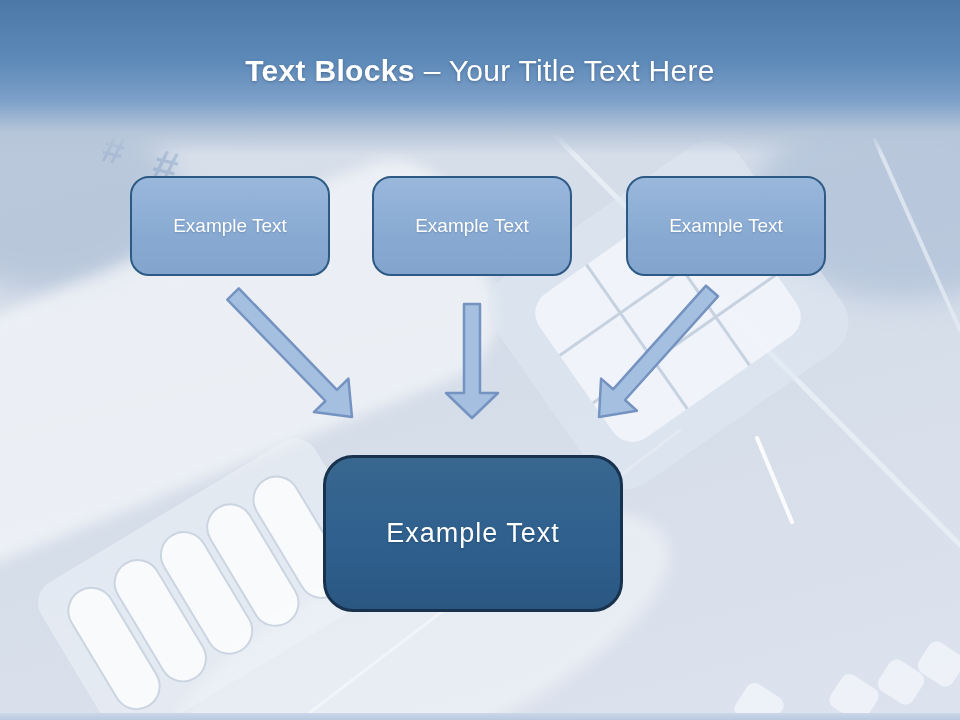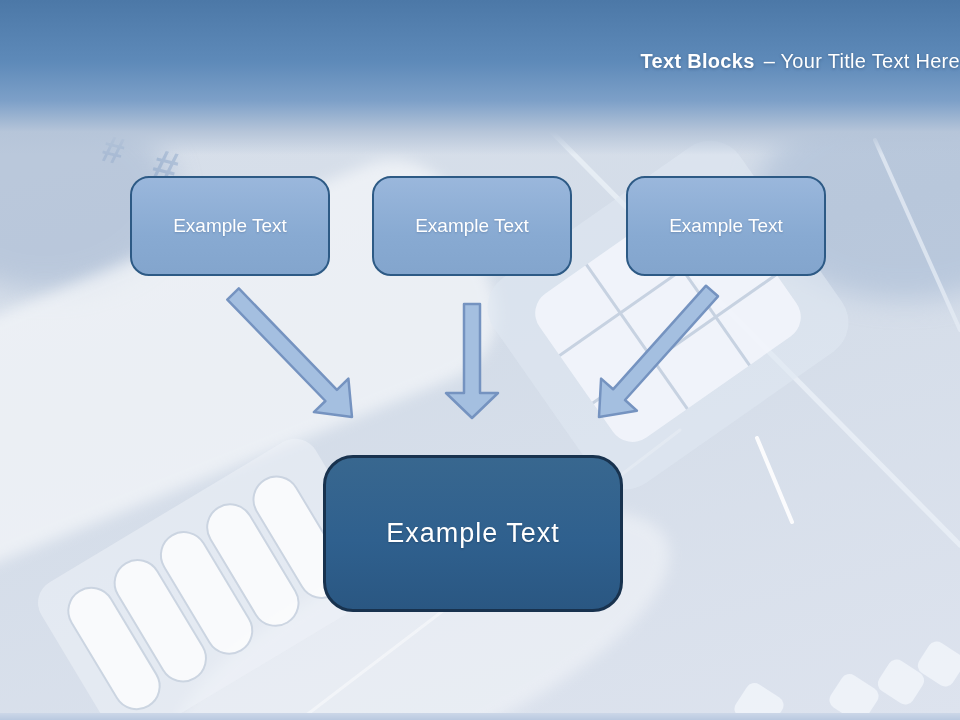--- a/index.html
+++ b/index.html
@@ -8,22 +8,22 @@
     background: linear-gradient(165deg, #dae1eb 0%, #d3dce8 45%, #dde3ee 100%);
     font-family:"Liberation Sans", sans-serif;
   }
   svg.bg, svg.arrows { position:absolute; left:0; top:0; width:960px; height:720px; }
   .header {
     position:absolute; left:0; top:0; width:100%; height:155px;
     background: linear-gradient(180deg,
       #4c78a7 0%, #5e8ab9 40%, #7da0c8 65%, #b6c5d9 85%, rgba(210,218,229,0) 100%);
   }
   .title {
-    position:absolute; top:43px; left:0; width:100%;
-    text-align:right; color:#ffffff; font-size:20px; line-height:36px;
+    position:absolute; top:53px; left:0; width:100%;
+    text-align:center; color:#ffffff; font-size:30px; line-height:36px;
     text-shadow:0 1px 3px rgba(20,40,70,.35);
     letter-spacing:.3px;
   }
   .title .t-bold { font-weight:700; }
   .title .t-rest { font-weight:400; margin-left:9px; }
   .tbox {
     position:absolute; top:176px; width:200px; height:100px;
     box-sizing:border-box; border:2.5px solid #2d5a85; border-radius:19px;
     background:linear-gradient(180deg,#9ab7dc 0%, #88aad2 60%, #83a5cd 100%);
     display:flex; align-items:center; justify-content:center;

